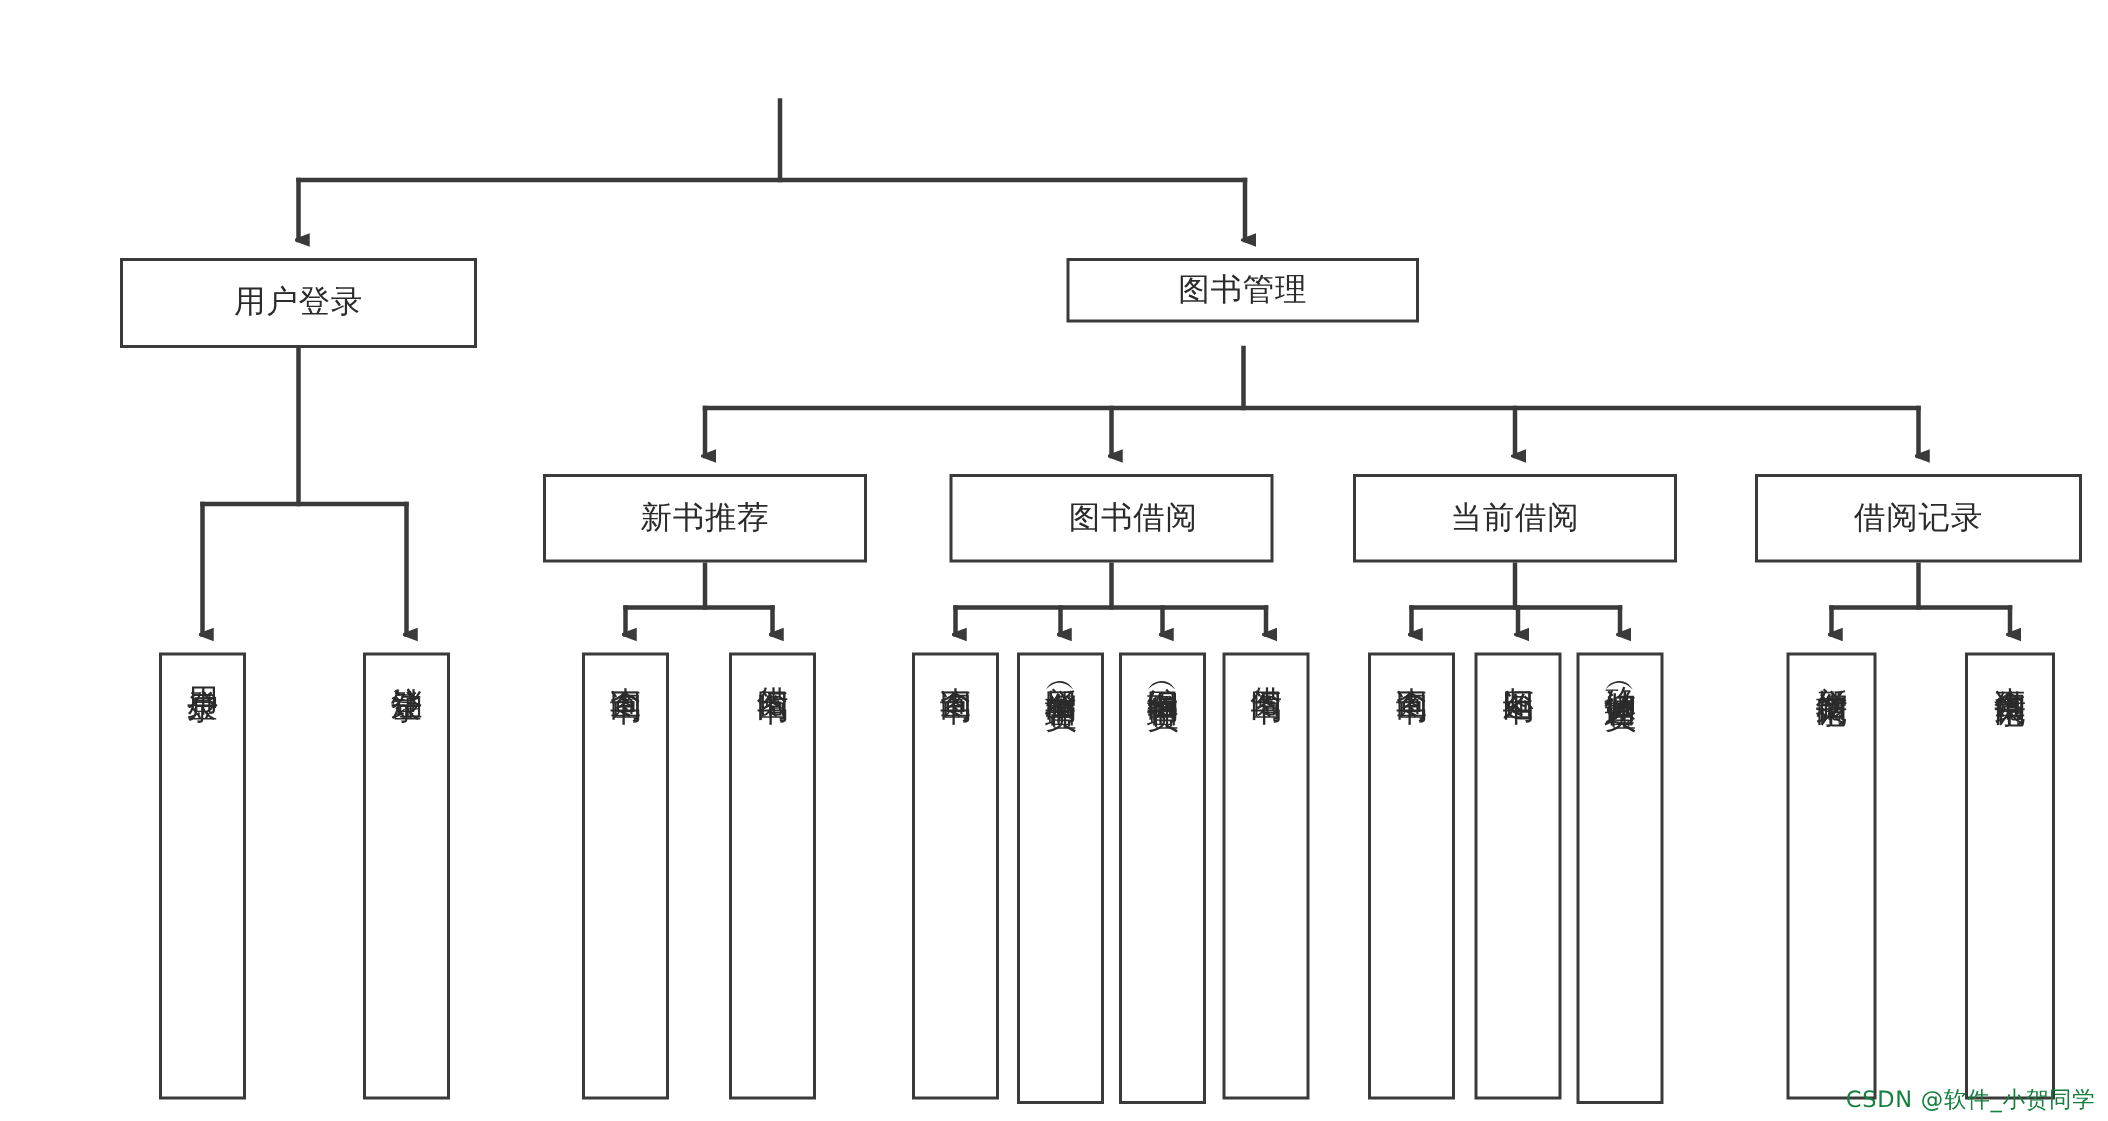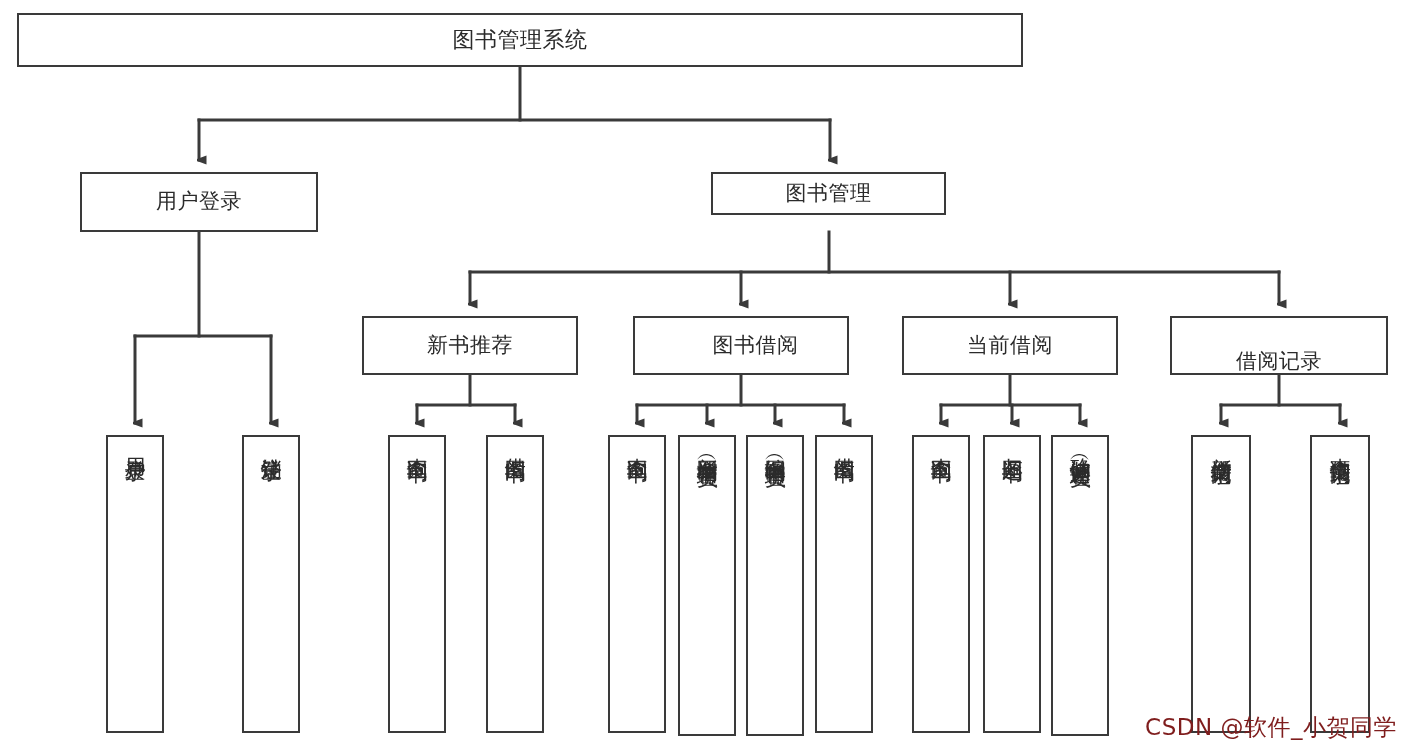--- a/index.html
+++ b/index.html
@@ -55,22 +55,22 @@
     font-size: 21px;
     line-height: 1.16;
     letter-spacing: 1.5px;
     color: #2b2b2b;
     white-space: nowrap;
   }
   .watermark {
     position: absolute;
     right: 8px;
     bottom: 4px;
-    font-size: 23px;
-    color: #7f1d1d;
+    font-size: 15px;
+    color: #15803d;
     white-space: nowrap;
     letter-spacing: 0.5px;
   }
 </style>
 </head>
 <body>
 
 <div id="canvas">
 
   <svg class="wires" viewBox="0 0 1405 747" xmlns="http://www.w3.org/2000/svg">
@@ -116,41 +116,38 @@
       <path d="M 1012 405 L 1012 423" marker-end="url(#arrow)"></path>
       <path d="M 1080 405 L 1080 423" marker-end="url(#arrow)"></path>
 
       <path d="M 1279 375 L 1279 405"></path>
       <path d="M 1221 405 L 1340 405"></path>
       <path d="M 1221 405 L 1221 423" marker-end="url(#arrow)"></path>
       <path d="M 1340 405 L 1340 423" marker-end="url(#arrow)"></path>
     </g>
   </svg>
 
-  <div class="node node-h node-root" style="left:17px; top:13px; width:1006px; height:54px;">
-    <span>图书管理系统</span>
-  </div>
 
   <div class="node node-h" style="left:80px; top:172px; width:238px; height:60px;">
     <span>用户登录</span>
   </div>
   <div class="node node-h" style="left:711px; top:172px; width:235px; height:43px;">
     <span>图书管理</span>
   </div>
 
   <div class="node node-h" style="left:362px; top:316px; width:216px; height:59px;">
     <span>新书推荐</span>
   </div>
   <div class="node node-h" style="left:633px; top:316px; width:216px; height:59px;padding-left:29px;">
     <span>图书借阅</span>
   </div>
   <div class="node node-h" style="left:902px; top:316px; width:216px; height:59px;justify-content:center;">
     <span>当前借阅</span>
   </div>
-  <div class="node node-h" style="left:1170px; top:316px; width:218px; height:59px;align-items:flex-end;">
+  <div class="node node-h" style="left:1170px; top:316px; width:218px; height:59px;">
     <span>借阅记录</span>
   </div>
 
   <div class="node node-leaf" style="left:106px; top:435px; width:58px; height:298px;">
     <span class="vtext">用户登录</span>
   </div>
   <div class="node node-leaf" style="left:242px; top:435px; width:58px; height:298px;">
     <span class="vtext">注销登录</span>
   </div>
   <div class="node node-leaf" style="left:388px; top:435px; width:58px; height:298px;">

